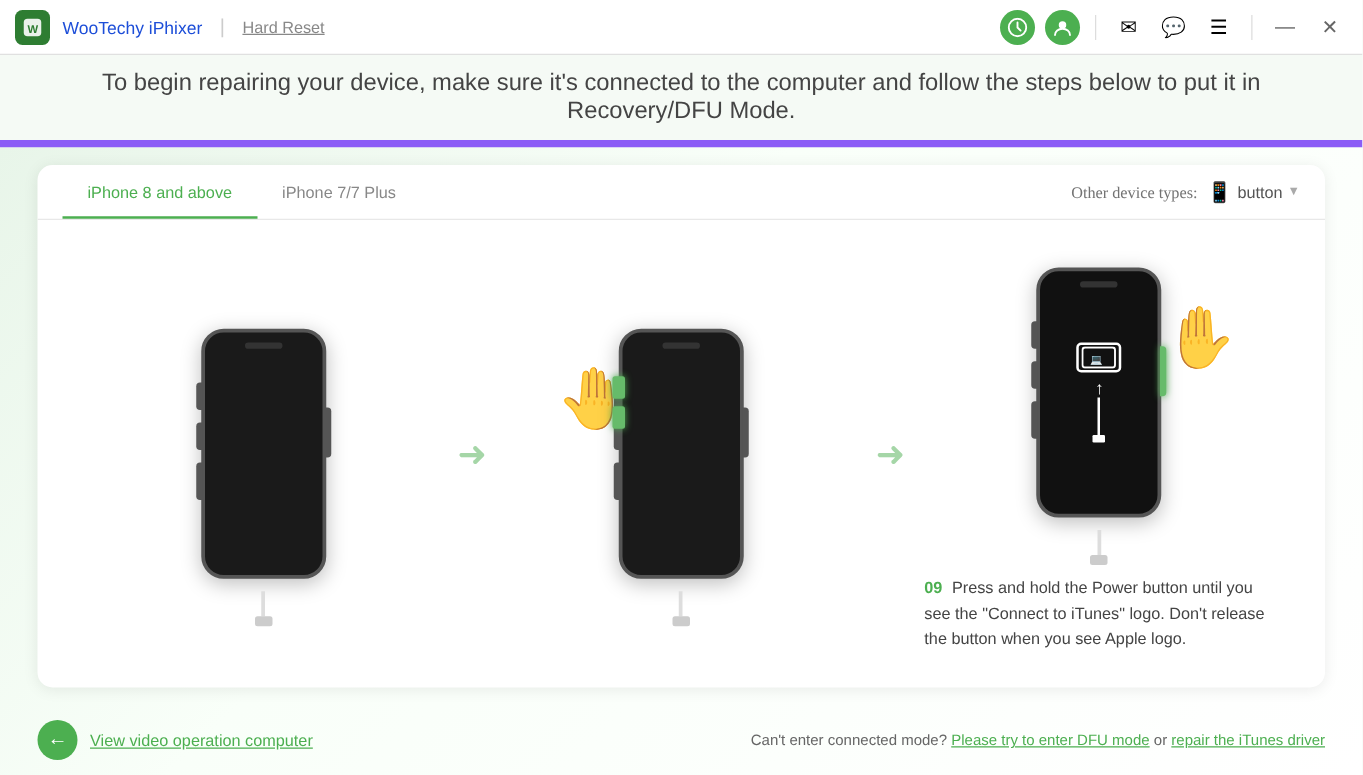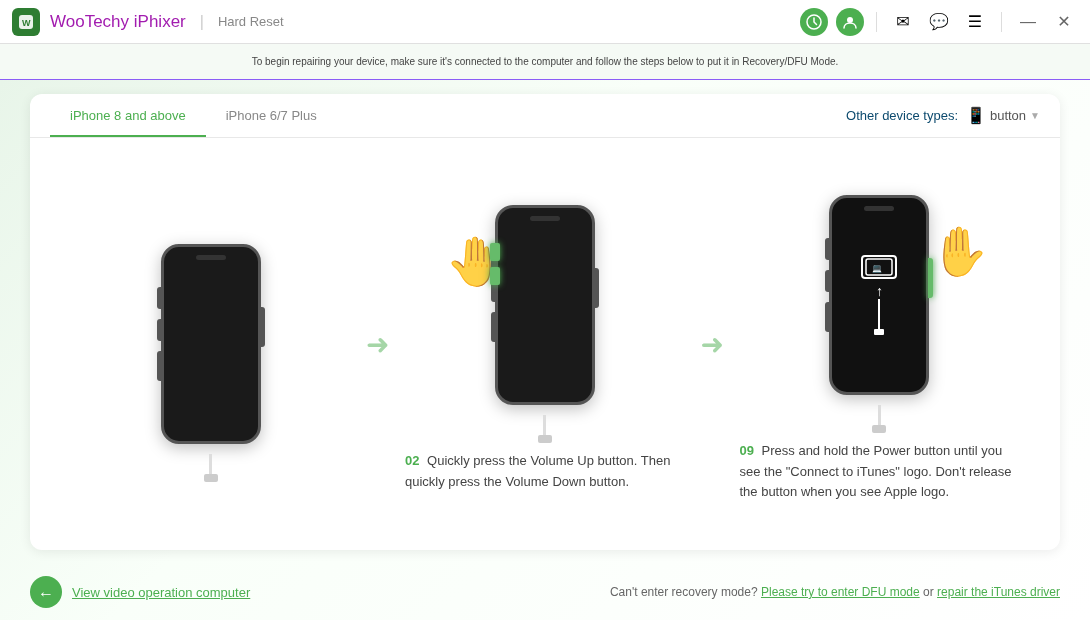--- a/index.html
+++ b/index.html
@@ -35,31 +35,32 @@
       background: #2e7d32;
       border-radius: 6px;
       display: flex;
       align-items: center;
       justify-content: center;
       color: white;
       font-size: 14px;
       font-weight: bold;
     }
     .titlebar-title {
-      font-size: 17px;
-      color: #a21caf;
+      font-size: 14px;
+      color: #1d4ed8;
       font-weight: 500;
     }
     .titlebar-sep {
       color: #ccc;
       margin: 0 4px;
     }
     .titlebar-subtitle {
       font-size: 13px;
       color: #888;
+      text-decoration: underline;
     }
     .titlebar-right {
       display: flex;
       align-items: center;
       gap: 8px;
     }
     .tb-icon-btn {
       width: 28px;
       height: 28px;
       border-radius: 50%;
@@ -92,23 +93,23 @@
       display: flex;
       align-items: center;
       justify-content: center;
     }
 
     
     .banner {
       background: #f5faf5;
       padding: 12px 20px;
       text-align: center;
-      font-size: 10px;
+      font-size: 19px;
       color: #444;
-      border-bottom: 1px solid #8b5cf6;
+      border-bottom: 6px solid #8b5cf6;
       flex-shrink: 0;
     }
 
     
     .main {
       flex: 1;
       display: flex;
       flex-direction: column;
       background: linear-gradient(135deg, #e8f5e9 0%, #f9fff9 40%, #ffffff 100%);
       overflow: hidden;
@@ -156,21 +157,21 @@
       background: #4caf50;
     }
     .tab-spacer { flex: 1; }
     .device-type-selector {
       display: flex;
       align-items: center;
       gap: 8px;
       font-size: 13px;
       color: #aaa;
     }
-    .device-type-label { color: #0c4a6e; }
+    .device-type-label { color: #737373; font-family: Liberation Serif, serif; }
     .device-type-value {
       display: flex;
       align-items: center;
       gap: 4px;
       color: #555;
       cursor: pointer;
     }
     .device-icon { font-size: 16px; }
 
     
@@ -455,21 +456,21 @@
 
 <div class="banner">
   <span>To begin repairing your device, make sure it's connected to the computer and follow the steps below to put it in Recovery/DFU Mode.</span>
 </div>
 
 <div class="main">
   <div class="card">
 
     <div class="tabs">
       <div class="tab active">iPhone 8 and above</div>
-      <div class="tab">iPhone 6/7 Plus</div>
+      <div class="tab">iPhone 7/7 Plus</div>
       <div class="tab-spacer"></div>
       <div class="device-type-selector">
         <span class="device-type-label">Other device types:</span>
         <span class="device-type-value">
           <span class="device-icon">📱</span>
           <span>button</span>
           <span style="font-size:10px;color:#aaa;">▼</span>
         </span>
       </div>
     </div>
@@ -504,24 +505,20 @@
 
             <div class="vol-buttons">
               <div class="vol-btn"></div>
               <div class="vol-btn"></div>
             </div>
           </div>
           <div class="usb-cable">
             <div class="usb-line"></div>
             <div class="usb-plug"></div>
           </div>
-        </div>
-        <div class="step-desc">
-          <span class="step-num">02</span>
-          <span>Quickly press the Volume Up button. Then quickly press the Volume Down button.</span>
         </div>
       </div>
 
       <div class="step-arrow">➜</div>
 
       <div class="step">
         <div class="phone-container">
           <div class="phone" style="background:#111;">
             <div class="phone-btn-left phone-btn-left-top"></div>
             <div class="phone-btn-left phone-btn-left-mid"></div>
@@ -554,15 +551,15 @@
       </div>
 
     </div>
   </div>
 
   <div class="footer">
     <div class="footer-left">
       <button class="back-btn">←</button>
       <span class="tutorial-link">View video operation computer</span>
     </div>
-    <div class="footer-right"><span>Can't enter recovery mode?</span> <a>Please try to enter DFU mode</a> or <a>repair the iTunes driver</a></div>
+    <div class="footer-right"><span>Can't enter connected mode?</span> <a>Please try to enter DFU mode</a> or <a>repair the iTunes driver</a></div>
   </div>
 </div>
 
 </body></html>

